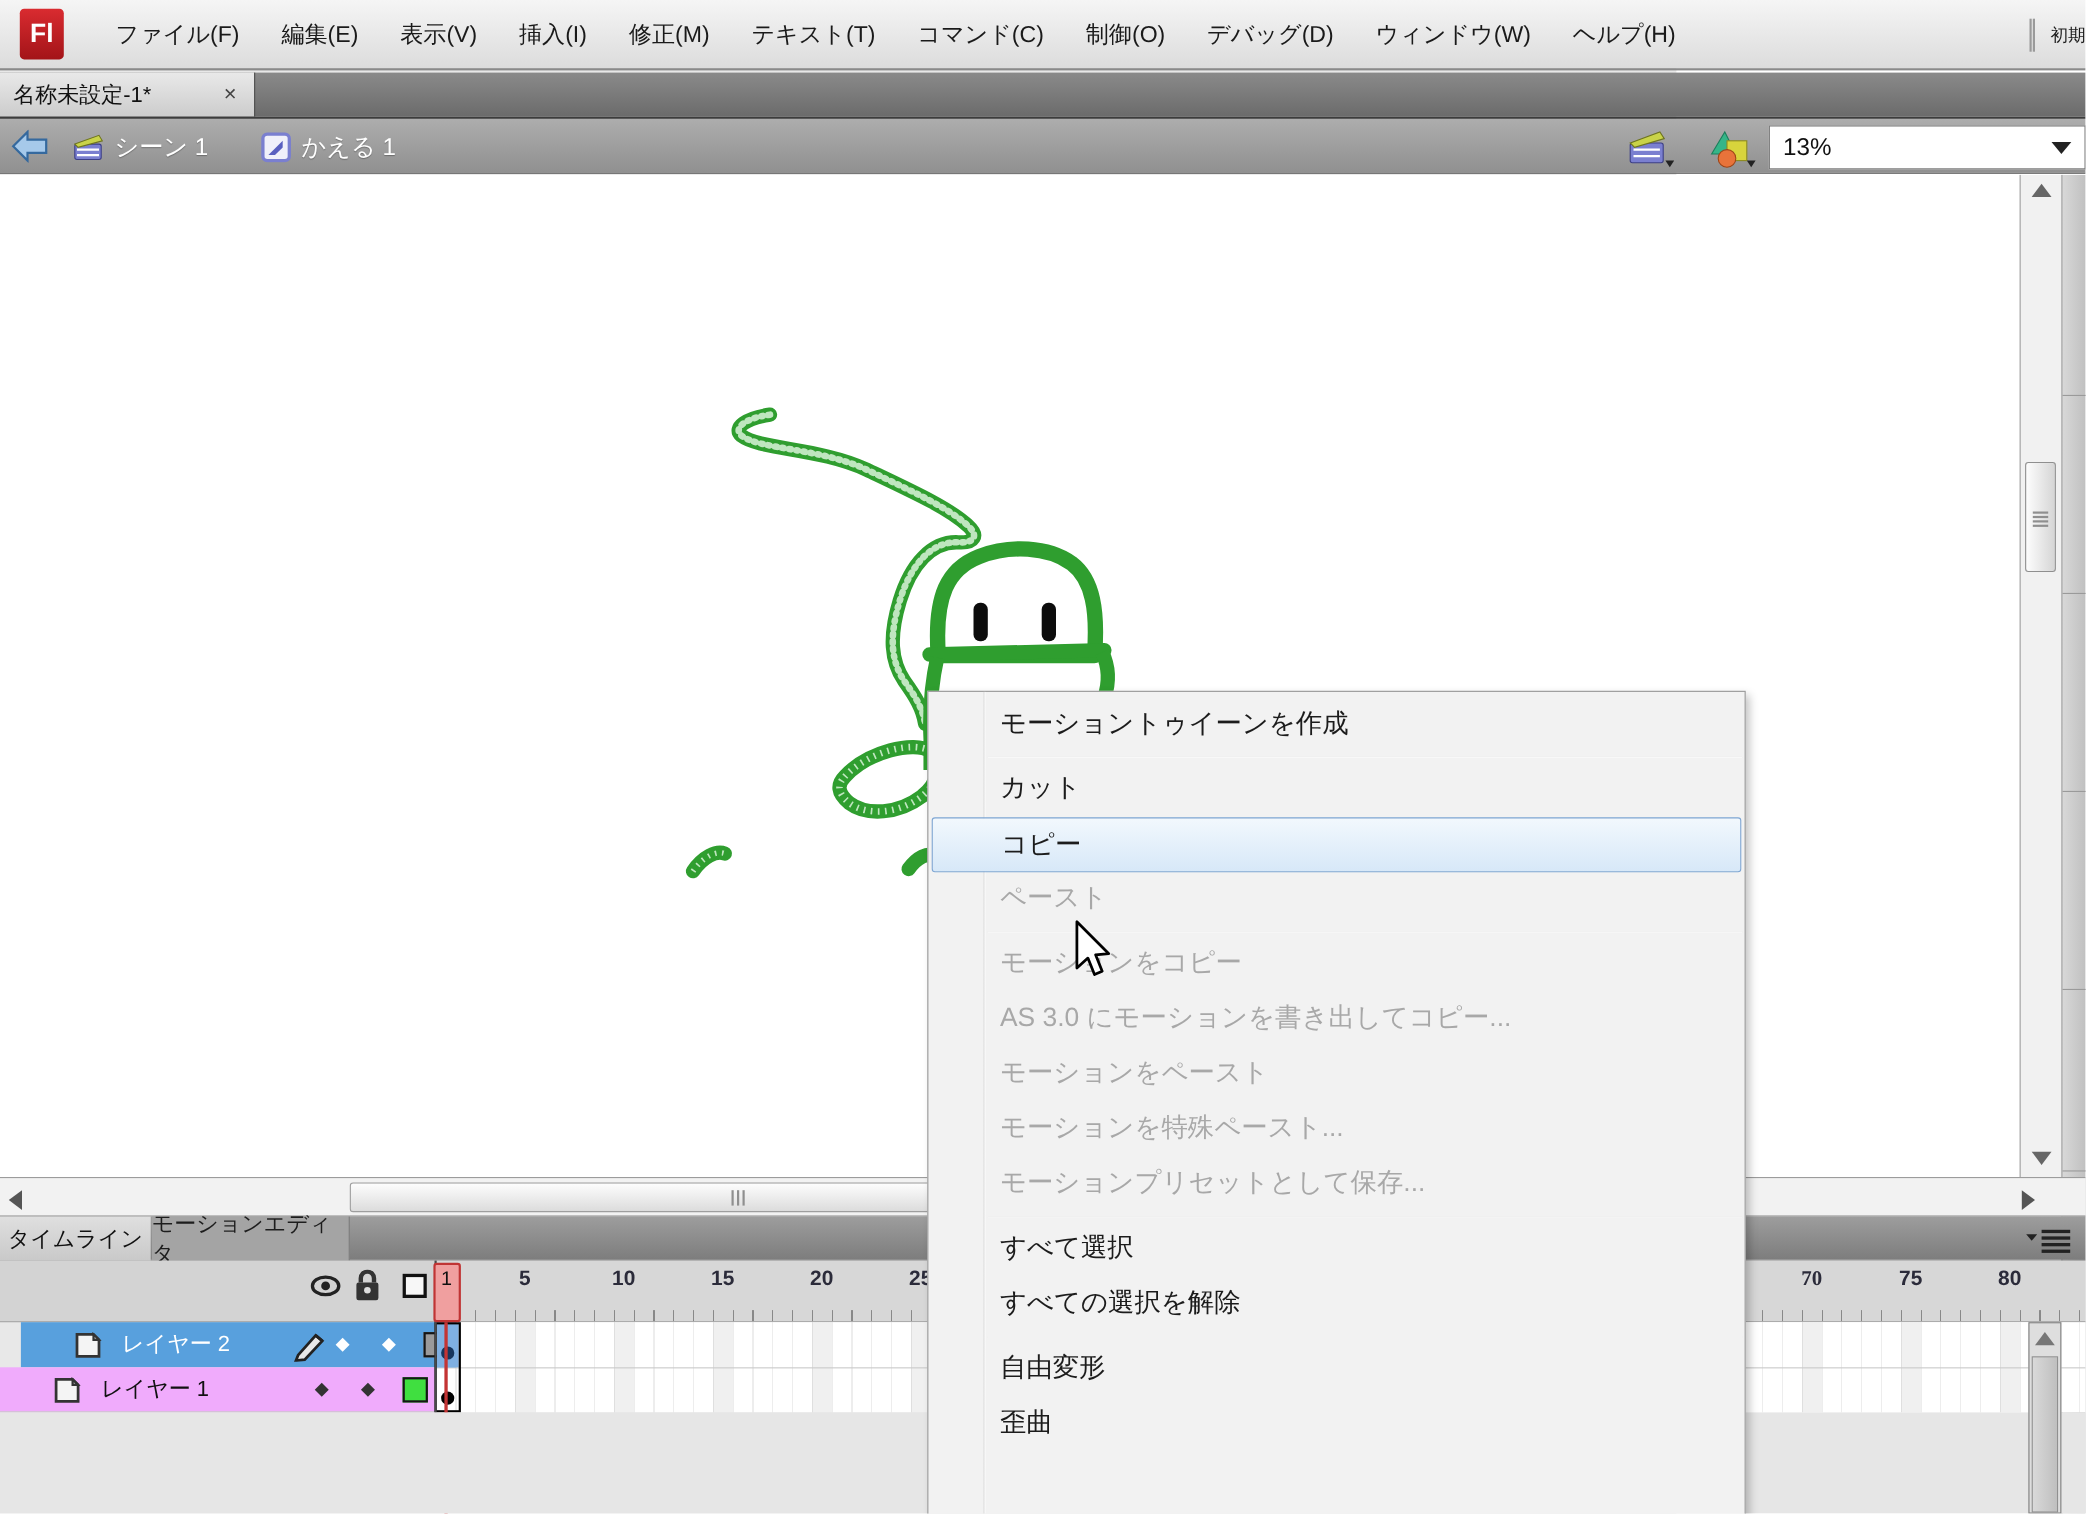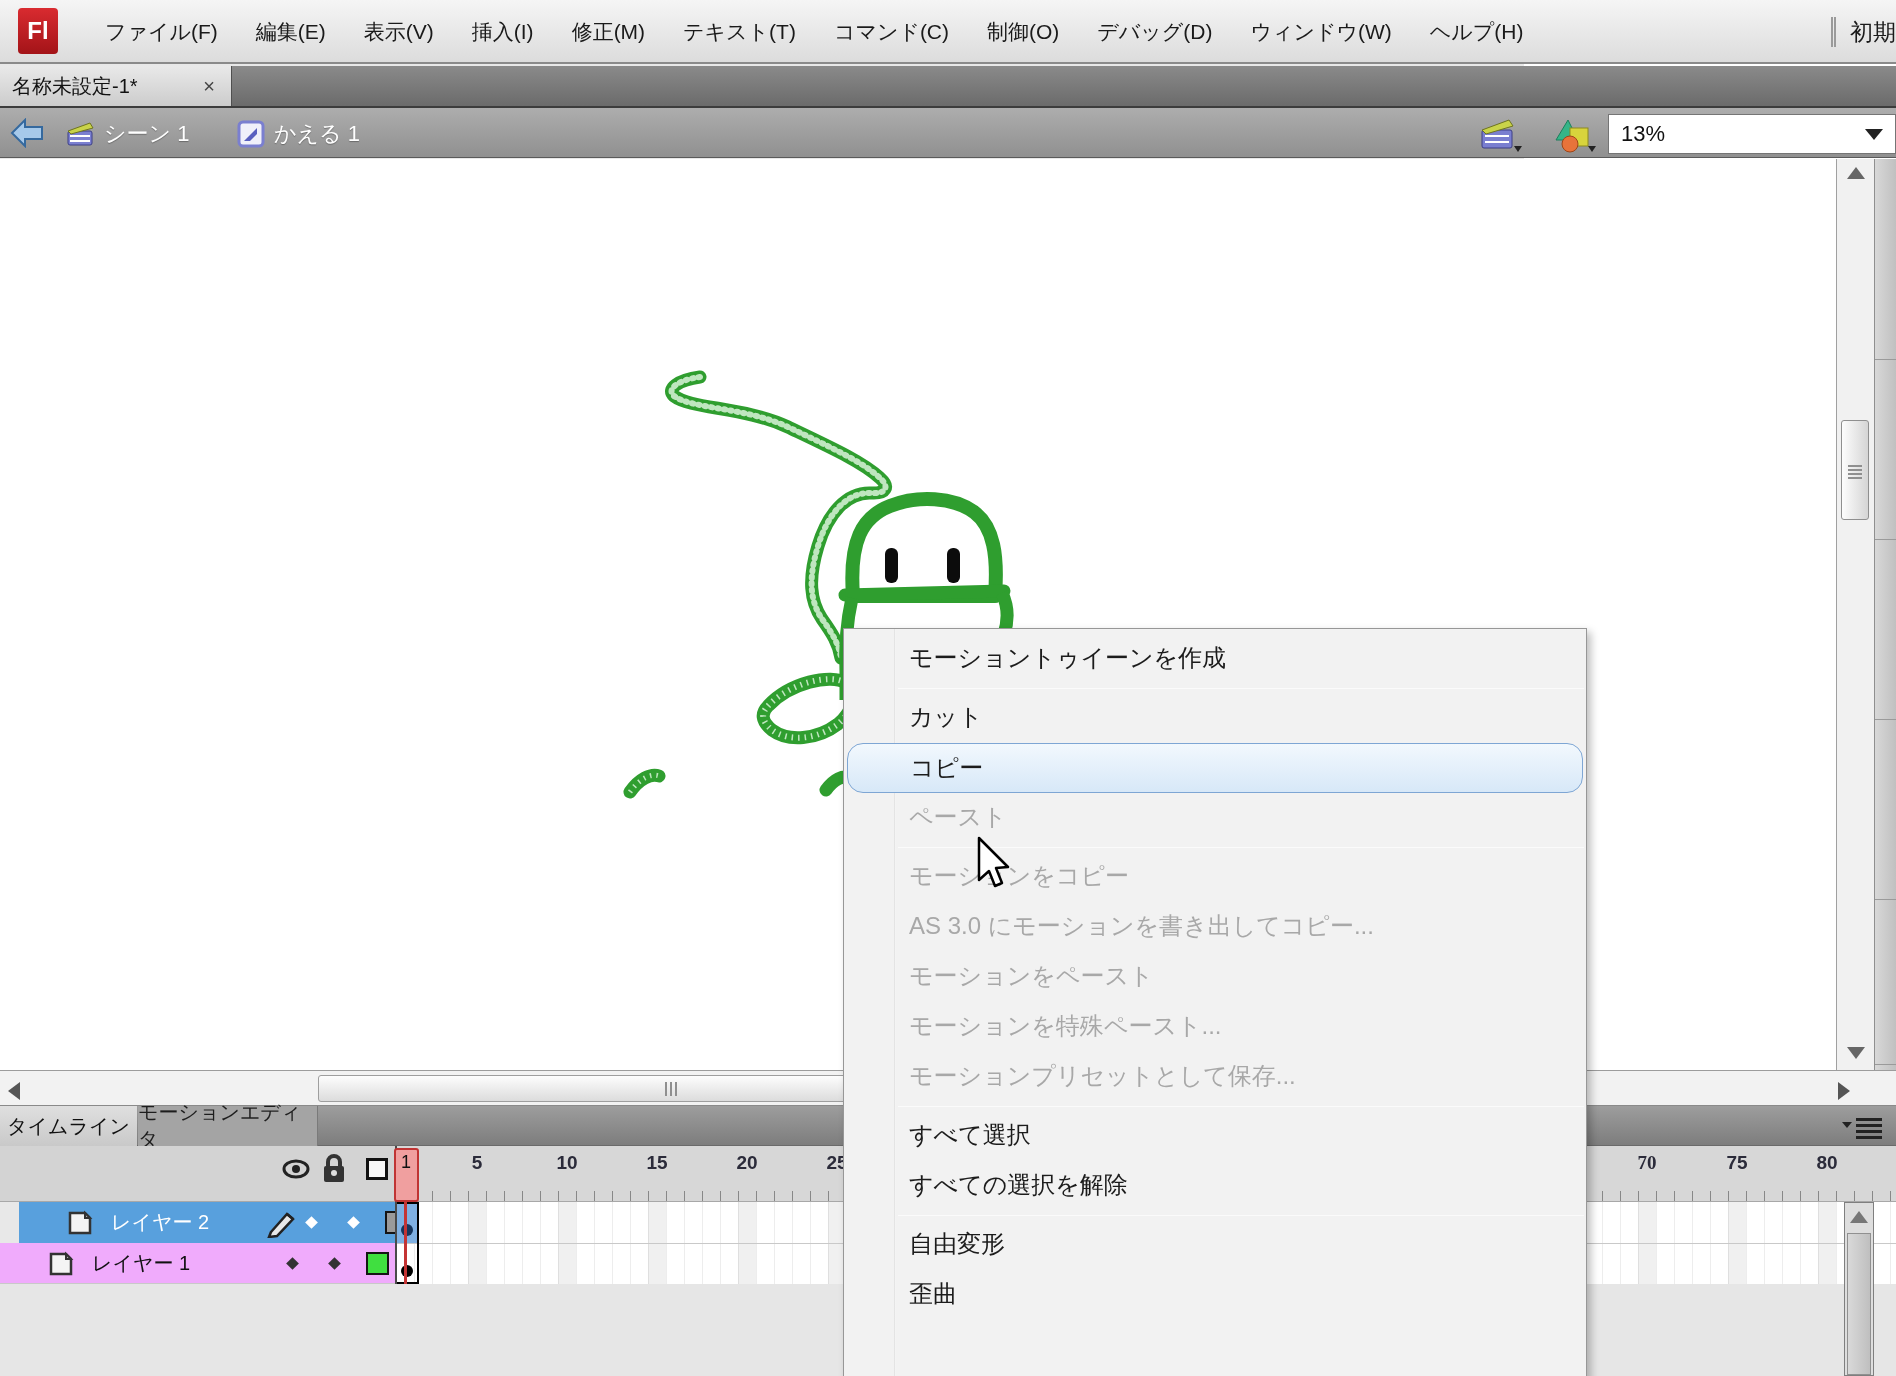--- a/index.html
+++ b/index.html
@@ -11,21 +11,21 @@
   .menubar { position:absolute; left:0; top:0; width:1896px; height:64px;
     background:linear-gradient(#f5f5f5,#dcdcdc); border-bottom:2px solid #8a8a8a;
     display:flex; align-items:center; }
   .fl-logo { position:absolute; left:18px; top:8px; width:40px; height:46px;
     background:linear-gradient(#d92b30,#a31418); border-radius:4px; color:#fff;
     font-size:24px; font-weight:bold; display:flex; align-items:center; justify-content:center; }
   .mb-items { position:absolute; left:86px; top:0; height:64px; display:flex; align-items:center; }
   .mb-item { font-size:21px; color:#1a1a1a; padding:0 19px; height:64px; line-height:64px; cursor:default; }
   .mb-right { position:absolute; right:0; top:0; height:64px; display:flex; align-items:center; }
   .mb-sep { width:2px; height:30px; background:#9a9a9a; margin-right:3px; box-shadow:3px 0 0 #9a9a9a; }
-  .workspace { font-size:23px; color:#1a1a1a; padding:0 0 0 14px; white-space:nowrap; }
+  .workspace { font-size:16px; color:#1a1a1a; padding:0 0 0 14px; white-space:nowrap; }
 
   
   .tabbar { position:absolute; left:0; top:66px; width:1896px; height:40px;
     background:linear-gradient(#8a8a8a,#6b6b6b); }
   .doc-tab { position:absolute; left:0; top:0; width:232px; height:40px;
     background:linear-gradient(#e9e9e9,#cccccc); border-right:1px solid #4f4f4f;
     display:flex; align-items:center; padding:0 12px; }
   .doc-tab-title { font-size:20px; color:#111; flex:1; }
   .doc-tab-close { font-size:20px; color:#444; padding:0 4px; }
 
@@ -124,21 +124,21 @@
   
   .ctx-menu { position:absolute; left:843px; top:628px; width:744px; height:760px;
     background:#f2f2f2; border:1px solid #979797; box-shadow:4px 4px 8px rgba(0,0,0,.25);
     padding-top:5px; z-index:50; }
   .ctx-gutter { position:absolute; left:50px; top:0; width:2px; height:100%;
     background:linear-gradient(90deg,#dcdcdc,#fbfbfb); }
   .ctx-item { position:relative; height:50px; line-height:48px; font-size:24px;
     color:#1c1c1c; padding-left:62px; margin:0 3px; }
   .ctx-item.disabled { color:#a8a8a8; }
   .ctx-item.hl { background:linear-gradient(#f2f8fd,#d7e8f8);
-    border:1px solid #7ea6d4; border-radius:16px; }
+    border:1px solid #7ea6d4; border-radius:3px; }
   .ctx-sep { height:1px; background:#dedede; border-bottom:1px solid #fbfbfb; margin:4px 2px 4px 54px; }
 
   .cursor-svg { position:absolute; left:976px; top:836px; z-index:60; }
 </style>
 </head>
 <body>
 
 <div id="app">
 
   <div class="menubar">

